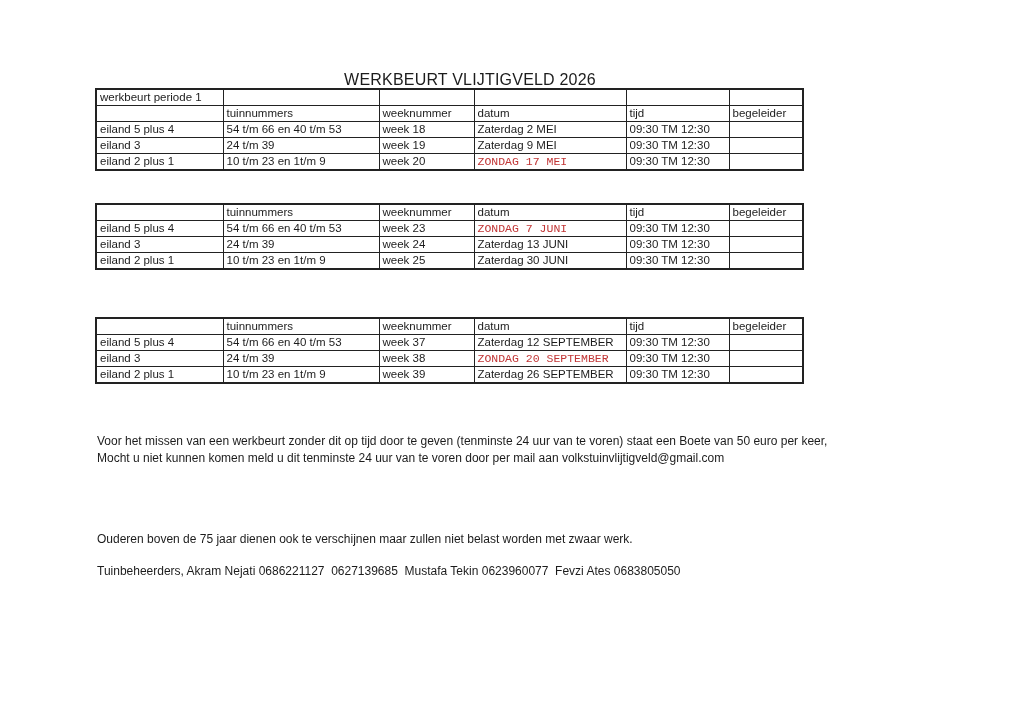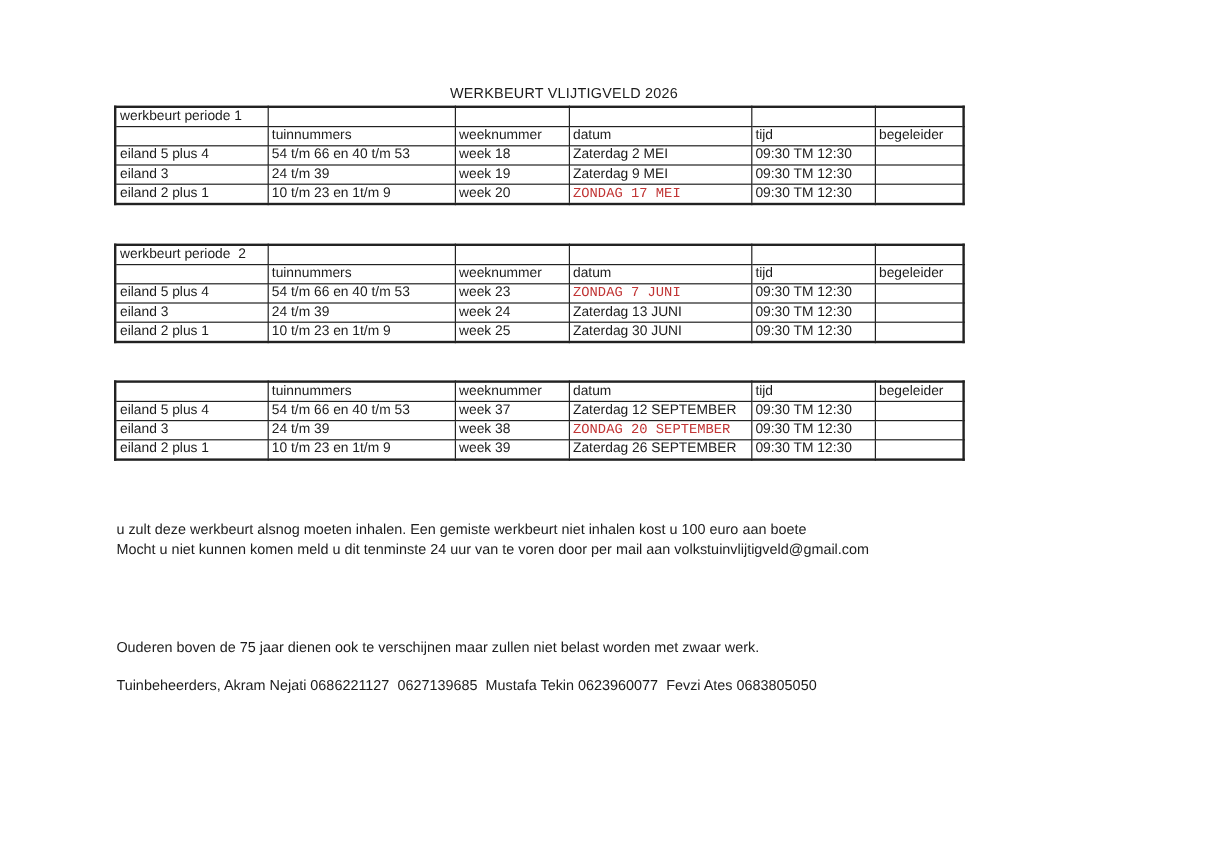--- a/index.html
+++ b/index.html
@@ -11,21 +11,21 @@
     background: var(--background, #ffffff);
     color: var(--text, #1c1c1c);
     font-family: "Liberation Sans", sans-serif;
   }
   .title {
     position: absolute;
     top: 71px;
     left: 95px;
     width: 750px;
     text-align: center;
-    font-size: 12px;
+    font-size: 16px;
     letter-spacing: 0.2px;
     white-space: pre;
   }
   .wb-table {
     position: absolute;
     left: 95px;
     width: 707px;
     border-collapse: collapse;
     table-layout: fixed;
     font-size: 11.5px;
@@ -133,28 +133,20 @@
   <colgroup>
       <col class="c1">
       <col class="c2">
       <col class="c3">
       <col class="c4">
       <col class="c5">
       <col class="c6">
     </colgroup>
   <tbody>
     <tr>
-      <td>werkbeurt periode  2</td>
-      <td></td>
-      <td></td>
-      <td></td>
-      <td></td>
-      <td></td>
-    </tr>
-    <tr>
       <td></td>
       <td>tuinnummers</td>
       <td>weeknummer</td>
       <td>datum</td>
       <td>tijd</td>
       <td>begeleider</td>
     </tr>
     <tr>
       <td>eiland 5 plus 4</td>
       <td>54 t/m 66 en 40 t/m 53</td>
@@ -221,19 +213,19 @@
       <td>10 t/m 23 en 1t/m 9</td>
       <td>week 39</td>
       <td>Zaterdag 26 SEPTEMBER</td>
       <td>09:30 TM 12:30</td>
       <td></td>
     </tr>
   </tbody>
 </table>
 
 <div class="notes">
-  <div class="note-line">u zult deze werkbeurt alsnog moeten inhalen. Een gemiste werkbeurt niet inhalen kost u 100 euro aan boete</div>
+  <div class="note-line">Voor het missen van een werkbeurt zonder dit op tijd door te geven (tenminste 24 uur van te voren) staat een Boete van 50 euro per keer,</div>
   <div class="note-line">Mocht u niet kunnen komen meld u dit tenminste 24 uur van te voren door per mail aan volkstuinvlijtigveld@gmail.com</div>
 </div>
 
 <div class="ouderen note-line">Ouderen boven de 75 jaar dienen ook te verschijnen maar zullen niet belast worden met zwaar werk.</div>
 
 <div class="beheerders note-line">Tuinbeheerders, Akram Nejati 0686221127  0627139685  Mustafa Tekin 0623960077  Fevzi Ates 0683805050</div>
 
 </body></html>

